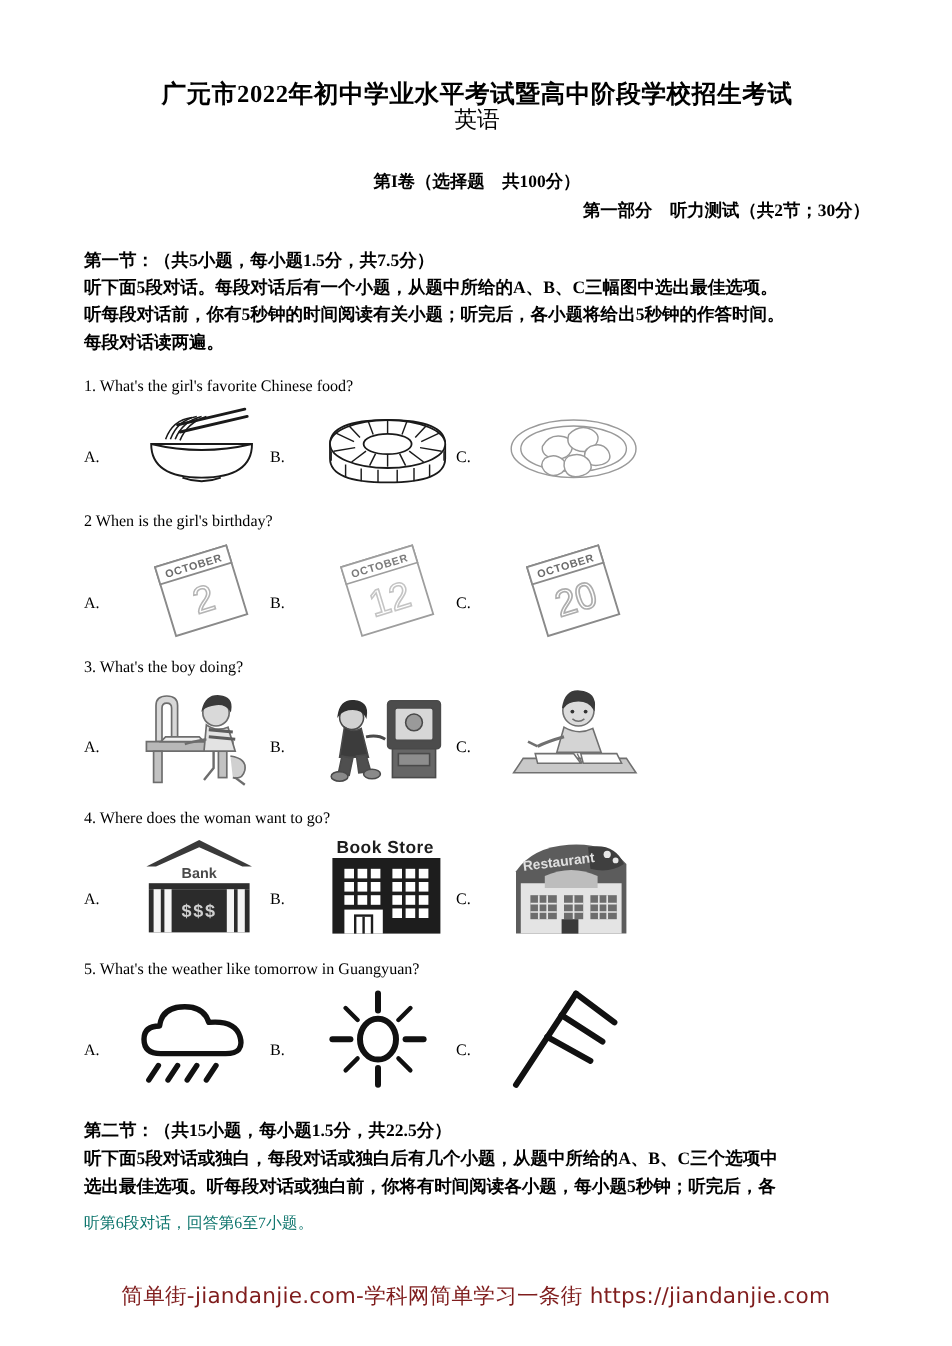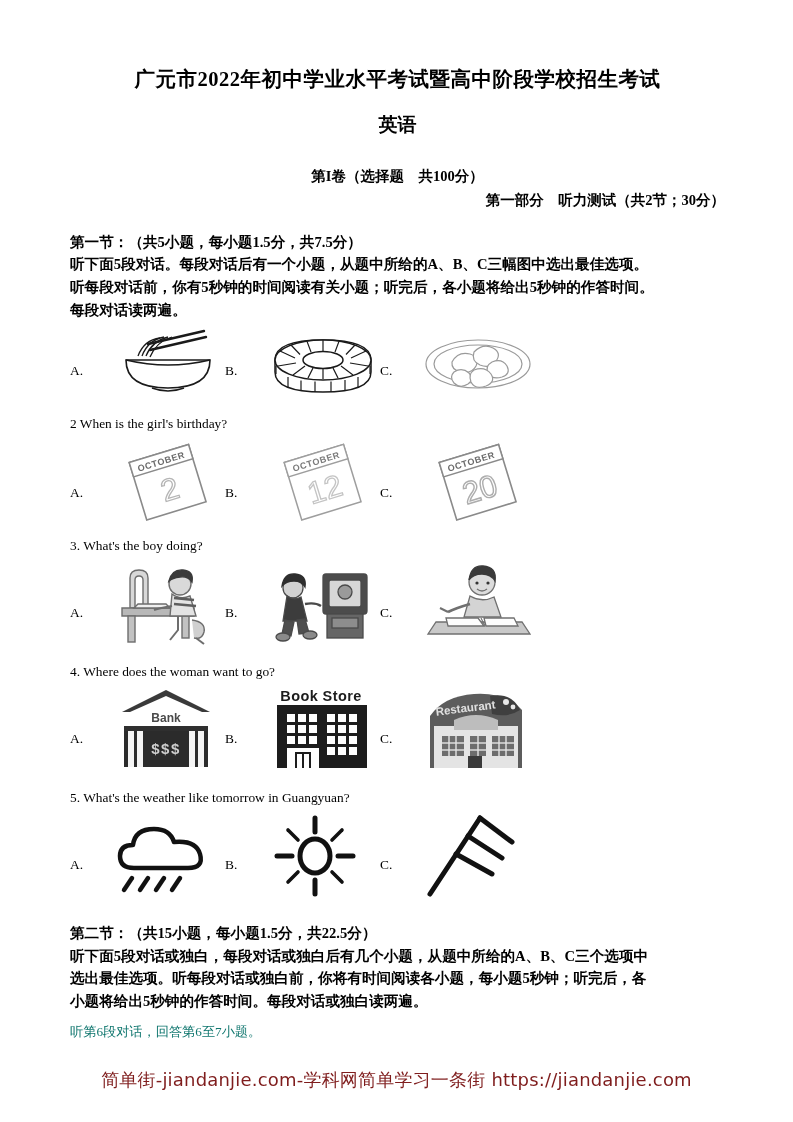--- a/index.html
+++ b/index.html
@@ -35,23 +35,22 @@
     text-align: center;
     font-weight: bold;
     font-size: 20.5px;
     letter-spacing: 0.5px;
     margin-top: 68px;
     line-height: 1.1;
     white-space: nowrap;
   }
   .subject-title {
     text-align: center;
-    font-weight: bold;
+    font-weight: normal;
     font-size: 19px;
-    margin-top: 24px;
     line-height: 1.1;
   }
   .paper-line {
     text-align: center;
     font-weight: bold;
     font-size: 14.5px;
     margin-top: 32px;
     line-height: 1.25;
   }
   .part-line {
@@ -152,20 +151,21 @@
     <div class="subject-title">英语</div>
     <div class="paper-line">第I卷（选择题　共100分）</div>
     <div class="part-line">第一部分　听力测试（共2节；30分）</div>
 
     <div class="sec-head">第一节：（共5小题，每小题1.5分，共7.5分）</div>
     <div class="sec-body">听下面5段对话。每段对话后有一个小题，从题中所给的A、B、C三幅图中选出最佳选项。</div>
     <div class="sec-body">听每段对话前，你有5秒钟的时间阅读有关小题；听完后，各小题将给出5秒钟的作答时间。</div>
     <div class="sec-body">每段对话读两遍。</div>
 
     <div class="q-block">
+      <div class="q-text">1. What's the girl's favorite Chinese food?</div>
       <div class="options-row">
         <div class="opt opt-a">
           <span class="opt-label">A.</span>
           <span class="opt-art">
             <svg width="120" height="74" viewBox="0 0 120 74">
               <g fill="none" stroke="#1a1a1a" stroke-width="1.6">
                 <path d="M18 34 Q18 62 60 62 Q102 62 102 34 Z" fill="#fff"></path>
                 <path d="M18 34 Q60 44 102 34"></path>
                 <path d="M44 62 Q60 68 76 62"></path>
                 <path d="M30 30 Q36 14 52 12" stroke-width="1.3"></path>
@@ -492,19 +492,18 @@
               </g>
             </svg>
           </span>
         </div>
       </div>
     </div>
 
     <div class="sec-head">第二节：（共15小题，每小题1.5分，共22.5分）</div>
     <div class="sec-body">听下面5段对话或独白，每段对话或独白后有几个小题，从题中所给的A、B、C三个选项中</div>
     <div class="sec-body">选出最佳选项。听每段对话或独白前，你将有时间阅读各小题，每小题5秒钟；听完后，各</div>
-    <div class="sec-body">小题将给出5秒钟的作答时间。每段对话或独白读两遍。</div>
     <div class="sub-instruction">听第6段对话，回答第6至7小题。</div>
 
   </div>
 
   <div class="footer">简单街-jiandanjie.com-学科网简单学习一条街 https://jiandanjie.com</div>
 </div>
 
 </body></html>

